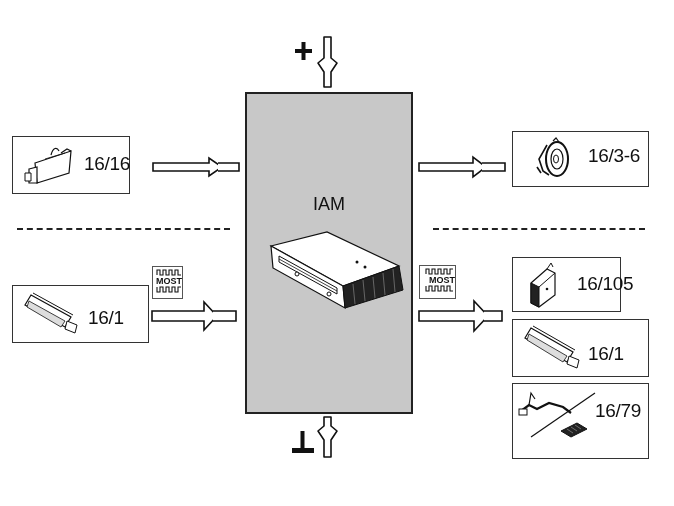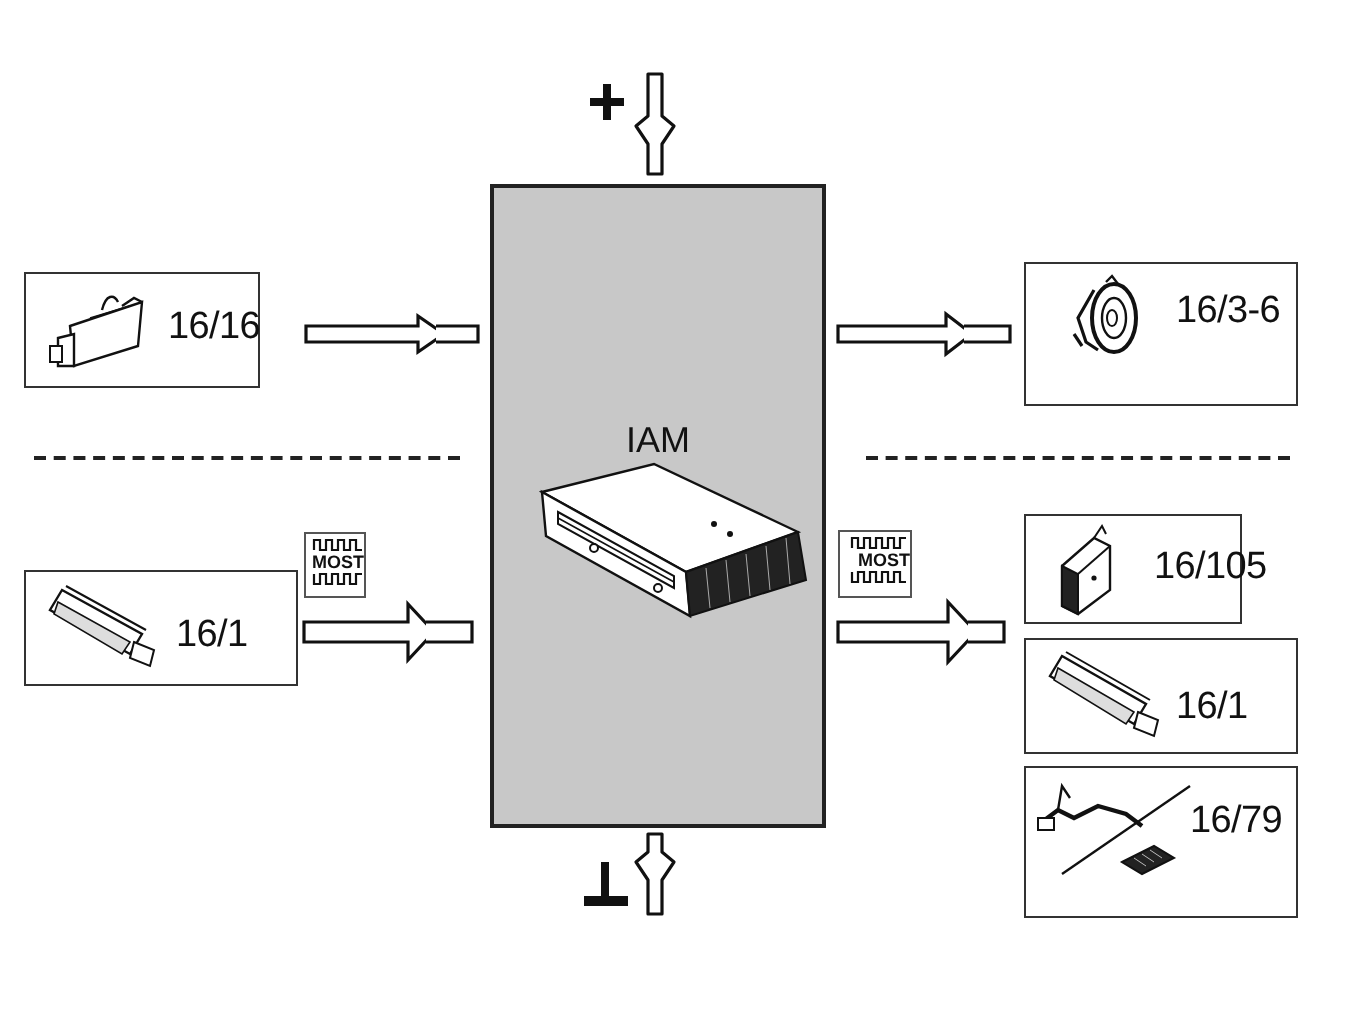--- a/index.html
+++ b/index.html
@@ -2,21 +2,21 @@
 <html><head>
 <meta charset="utf-8">
 <style>
   html, body { margin:0; padding:0; background:#ffffff; }
   body { width:674px; height:506px; position:relative; overflow:hidden;
          font-family:"Liberation Sans", sans-serif; color:#111; }
   .comp-box { position:absolute; border:1.3px solid #333; background:#fff; box-sizing:border-box; }
   .comp-label { position:absolute; font-size:19px; color:#111; white-space:nowrap; letter-spacing:-0.3px; }
   .iam-box { position:absolute; left:245px; top:92px; width:168px; height:322px;
              background:#c8c8c8; border:2px solid #222; box-sizing:border-box; }
-  .iam-label { position:absolute; left:0; width:100%; top:100px; text-align:center; font-size:18px;margin-top:16px; }
+  .iam-label { position:absolute; left:0; width:100%; top:100px; text-align:center; font-size:18px; }
   .dash { position:absolute; height:0; border-top:2.5px dashed #222; }
   .most { position:absolute; border:1.2px solid #555; background:#fff; box-sizing:border-box;
           font-weight:bold; font-size:9px; text-align:right; line-height:9px; }
   svg { position:absolute; overflow:visible; }
 </style>
 </head>
 <body>
 
 <svg width="20" height="20" style="left:295px; top:42px;">
   <rect x="0" y="7" width="17" height="4" fill="#111"></rect>
@@ -98,21 +98,21 @@
 </div>
 <svg width="92" height="32" style="left:151px; top:301px;">
   <path d="M1 10 H53 V1 L66 15 L53 29 V20 H1 Z" fill="#fff" stroke="#111" stroke-width="1.6"></path>
   <path d="M62 10 H85 V20 H62" fill="#fff" stroke="#111" stroke-width="1.6"></path>
 </svg>
 
 <svg width="92" height="22" style="left:418px; top:156px;">
   <path d="M1 7 H55 V1 L68 11 L55 21 V15 H1 Z" fill="#fff" stroke="#111" stroke-width="1.6"></path>
   <path d="M64 7 H87 V15 H64" fill="#fff" stroke="#111" stroke-width="1.6"></path>
 </svg>
-<div class="comp-box" style="left:512px; top:131px; width:137px; height:72px;">
+<div class="comp-box" style="left:512px; top:131px; width:137px; height:56px;">
   <svg width="40" height="44" style="left:20px; top:5px;">
     <ellipse cx="24" cy="22" rx="11" ry="17" fill="#fff" stroke="#111" stroke-width="2"></ellipse>
     <ellipse cx="24" cy="22" rx="6" ry="10" fill="#fff" stroke="#111" stroke-width="1.2"></ellipse>
     <ellipse cx="23" cy="22" rx="2.5" ry="4" fill="#fff" stroke="#111" stroke-width="1"></ellipse>
     <path d="M14 8 L6 22 L10 34 L16 38" fill="none" stroke="#111" stroke-width="1.6"></path>
     <path d="M20 4 L23 1 L26 5" fill="none" stroke="#111" stroke-width="1.2"></path>
     <path d="M4 30 L8 36" stroke="#111" stroke-width="1.6"></path>
   </svg>
   <div class="comp-label" style="left:75px; top:13px;">16/3-6</div>
 </div>

